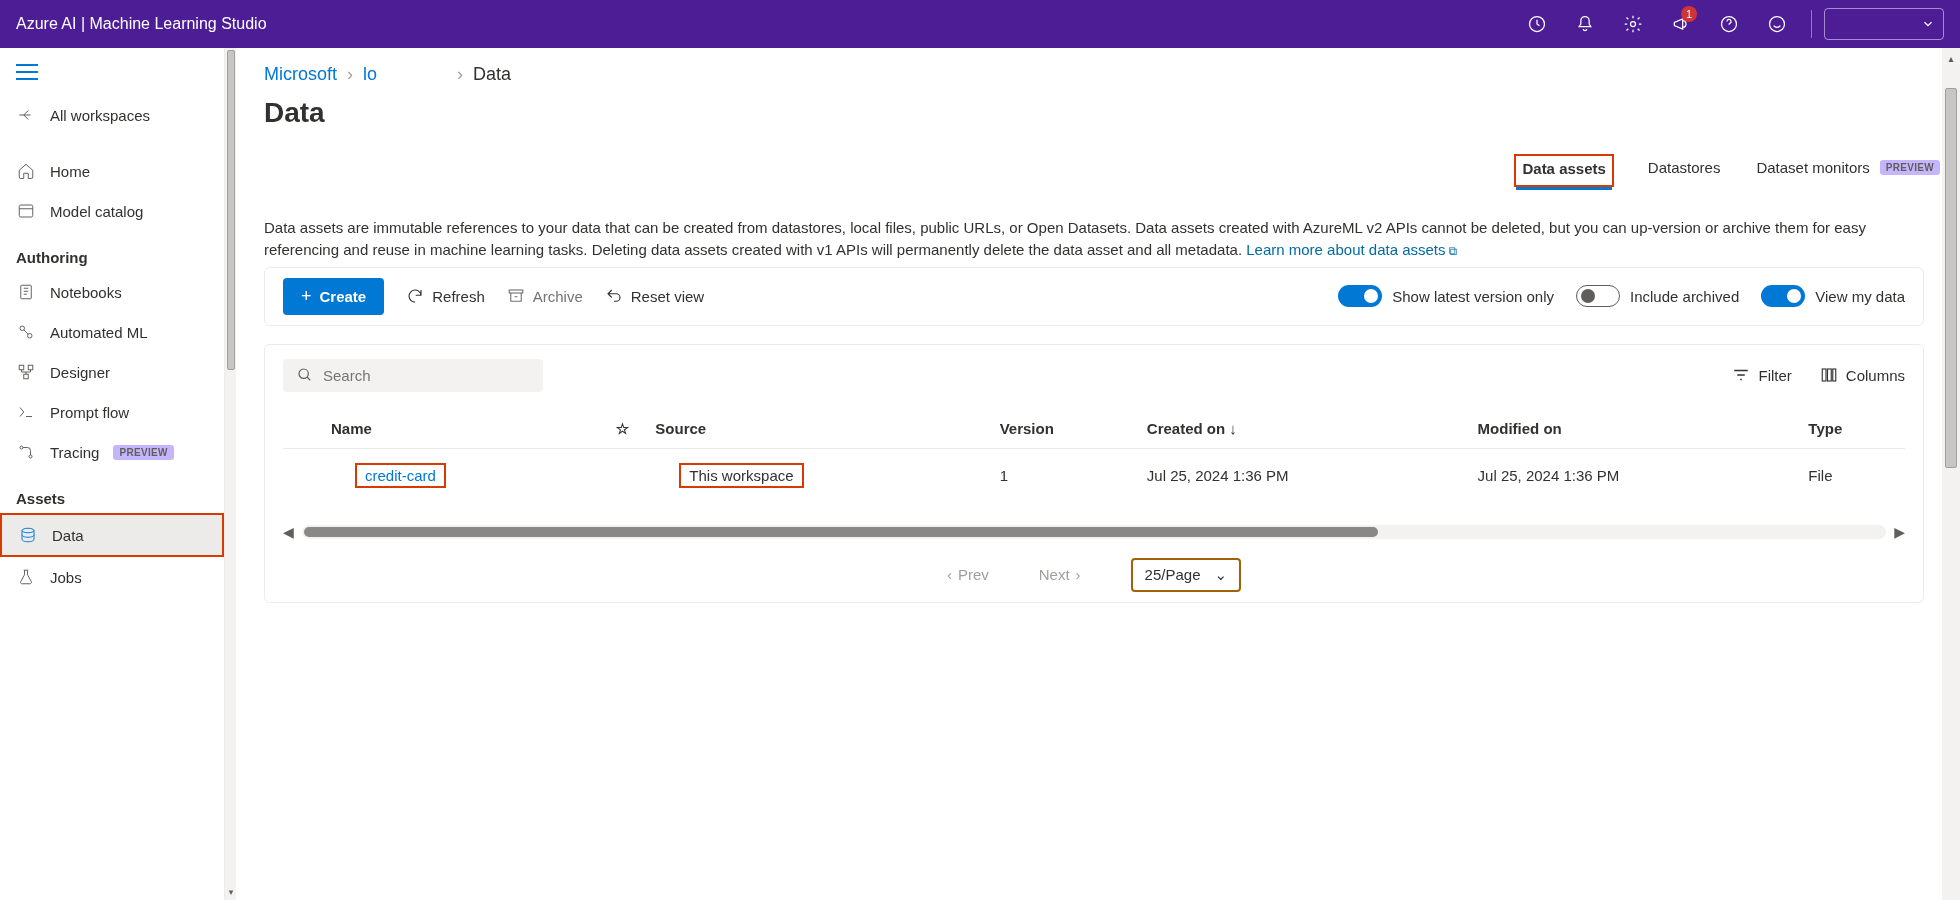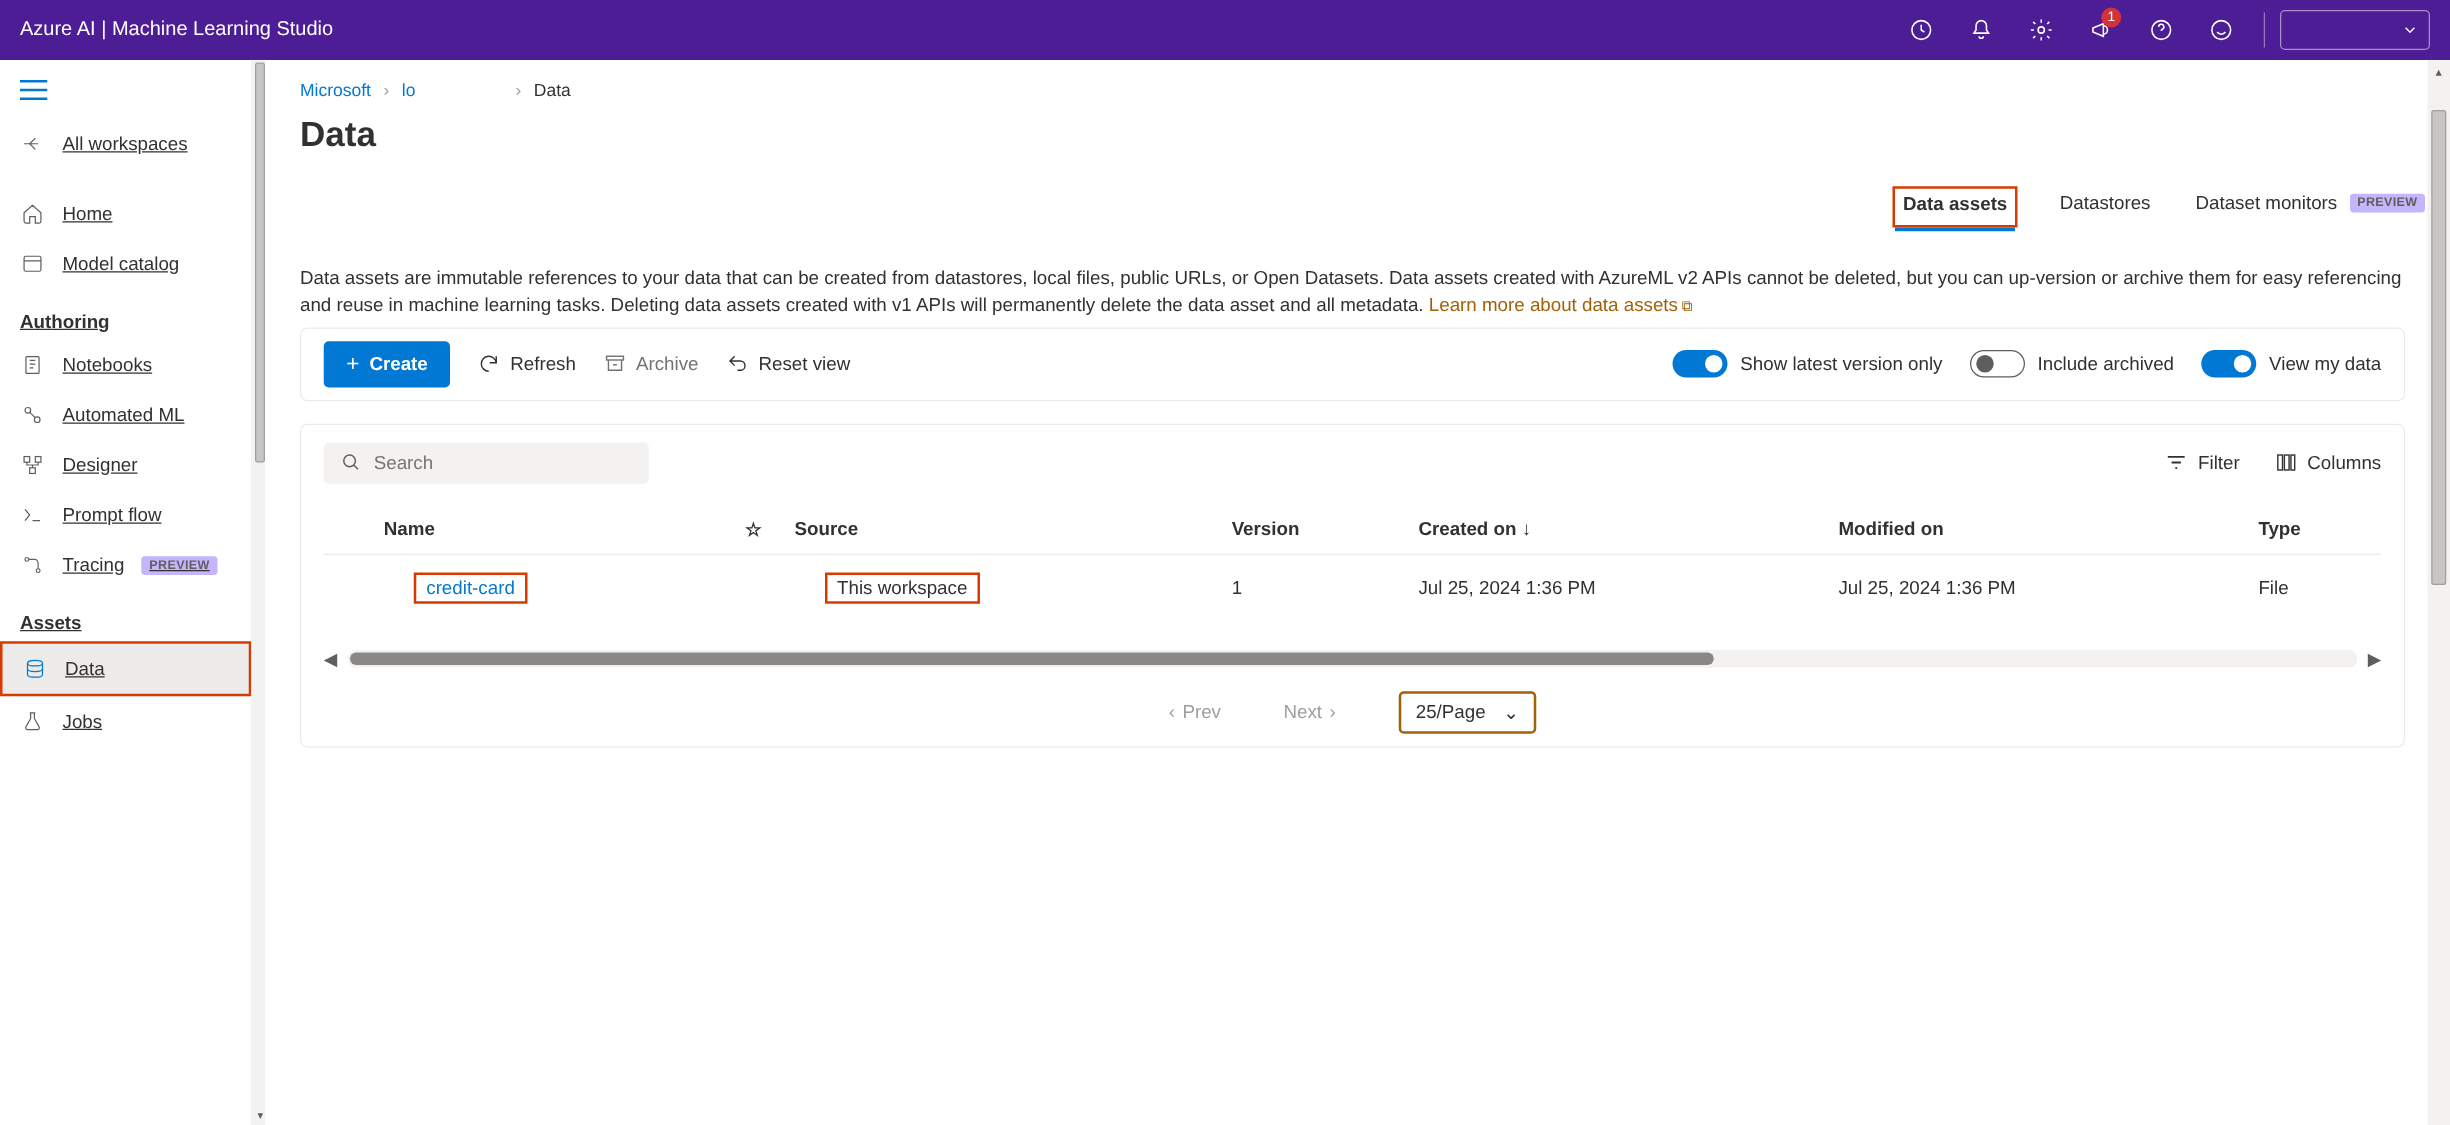--- a/index.html
+++ b/index.html
@@ -9,55 +9,55 @@
     .header-title { font-size: 16px; font-weight: 400; }
     .header-icons { display: flex; align-items: center; gap: 4px; }
     .header-icon { width: 44px; height: 44px; display: flex; align-items: center; justify-content: center; cursor: pointer; position: relative; }
     .header-icon svg { width: 20px; height: 20px; fill: #fff; }
     .badge { position: absolute; top: 4px; right: 6px; background: #d13438; color: #fff; border-radius: 10px; font-size: 11px; min-width: 16px; height: 16px; display: flex; align-items: center; justify-content: center; padding: 0 4px; }
     .header-divider { width: 1px; height: 28px; background: rgba(255,255,255,0.4); margin: 0 8px; }
     .header-pill { width: 120px; height: 32px; border: 1px solid rgba(255,255,255,0.5); border-radius: 4px; display: flex; align-items: center; justify-content: flex-end; padding: 0 8px; }
     
     .app-body { display: flex; height: calc(100vh - 48px); }
     
-    .sidebar-col { width: 212px; display: flex; position: relative; text-decoration: underline; }
+    .sidebar-col { width: 236px; display: flex; position: relative; }
     .sidebar { width: 248px; border-right: 1px solid #edebe9; padding: 8px 0; overflow-y: auto; display: flex; flex-direction: column; }
     .sidebar-scrollbar { width: 12px; background: #f3f2f1; position: relative; }
     .sidebar-thumb { position: absolute; top: 2px; left: 2px; width: 8px; height: 320px; background: #c8c6c4; border: 1px solid #a19f9d; border-radius: 2px; }
     .sidebar-arrow-bottom { position: absolute; bottom: 2px; left: 0; width: 12px; height: 12px; display: flex; align-items: center; justify-content: center; font-size: 9px; color: #605e5c; }
     .hamburger { padding: 8px 16px 12px; cursor: pointer; color: #0078d4;}
     .nav-item { display: flex; align-items: center; padding: 10px 16px; cursor: pointer; gap: 14px; font-size: 15px; color: #323130; }
     .nav-item.active { background: #edebe9; }
     .nav-icon { width: 20px; height: 20px; display: flex; align-items: center; justify-content: center; color: #605e5c; flex-shrink: 0; }
     .nav-icon svg { width: 18px; height: 18px; fill: none; stroke: currentColor; stroke-width: 1.3; }
     .nav-section { padding: 18px 16px 6px; font-weight: 600; font-size: 15px; }
     .preview-badge { background: #c4b5fd; color: #605e5c; font-size: 10px; padding: 2px 6px; border-radius: 3px; font-weight: 600; letter-spacing: 0.3px; }
     .highlight-box { border: 2px solid #d83b01; }
     
     .main { flex: 1; position: relative; display: flex; }
     .content { flex: 1; overflow-y: auto; padding: 16px 0 16px 28px;}
     .main-scrollbar { width: 18px; background: #f3f2f1; position: relative; }
     .main-thumb { position: absolute; top: 40px; left: 3px; width: 12px; height: 380px; background: #c8c6c4; border: 1px solid #a19f9d; border-radius: 2px; }
     .main-arrow-top { position: absolute; top: 2px; left: 0; width: 18px; height: 16px; display:flex; align-items:center; justify-content:center; font-size:10px; color:#605e5c;}
     
-    .breadcrumb { display: flex; align-items: center; gap: 10px; font-size: 14px; margin-bottom: 12px; }
+    .breadcrumb { display: flex; align-items: center; gap: 10px; font-size: 18px; margin-bottom: 12px; }
     .breadcrumb a { color: #0078d4; text-decoration: none; cursor: pointer; }
     .bc-sep { color: #a19f9d; }
     
     h1.page-title { font-size: 28px; font-weight: 600; margin-bottom: 24px; }
     
     .tabs { display: flex; gap: 32px; border-bottom: 1px solid transparent; margin-bottom: 28px; align-items: center; justify-content: flex-end;}
     .tab { padding: 6px 2px 12px; cursor: pointer; font-size: 15px; position: relative; }
     .tab.active { font-weight: 600; }
     .tab.active::after { content: ""; position: absolute; bottom: -1px; left: 0; right: 0; height: 3px; background: #0078d4; }
     .tab-highlight { border: 2px solid #d83b01; padding: 4px 6px 8px; }
     .tab-highlight::after { bottom: -5px !important; }
     
     .description { font-size: 15px; line-height: 1.45; margin-bottom: 6px; color: #323130; padding-right: 20px;}
-    .description a { color: #a16207; text-decoration: none; }
+    .description a { color: #0369a1; text-decoration: none; }
     .ext-icon { font-size: 12px; margin-left: 3px; }
     
     .toolbar { border: 1px solid #edebe9; border-radius: 6px; padding: 10px 18px; display: flex; align-items: center; gap: 22px; margin-bottom: 18px; margin-right: 18px; background: #fff;}
     .btn-primary { background: #0078d4; color: #fff; border: none; padding: 8px 18px; border-radius: 4px; font-size: 15px; display: flex; align-items: center; gap: 8px; cursor: pointer; font-weight: 600;}
     .tool-link { display: flex; align-items: center; gap: 8px; cursor: pointer; color: #323130; font-size: 15px;}
     .tool-link.disabled { color: #737373; cursor: default; }
     .tool-link svg { width: 18px; height: 18px; stroke: currentColor; fill: none; stroke-width: 1.5; }
     .spacer { flex: 1; }
     .toggle { width: 44px; height: 22px; border-radius: 11px; position: relative; cursor: pointer; }
     .toggle.on { background: #0078d4; }

